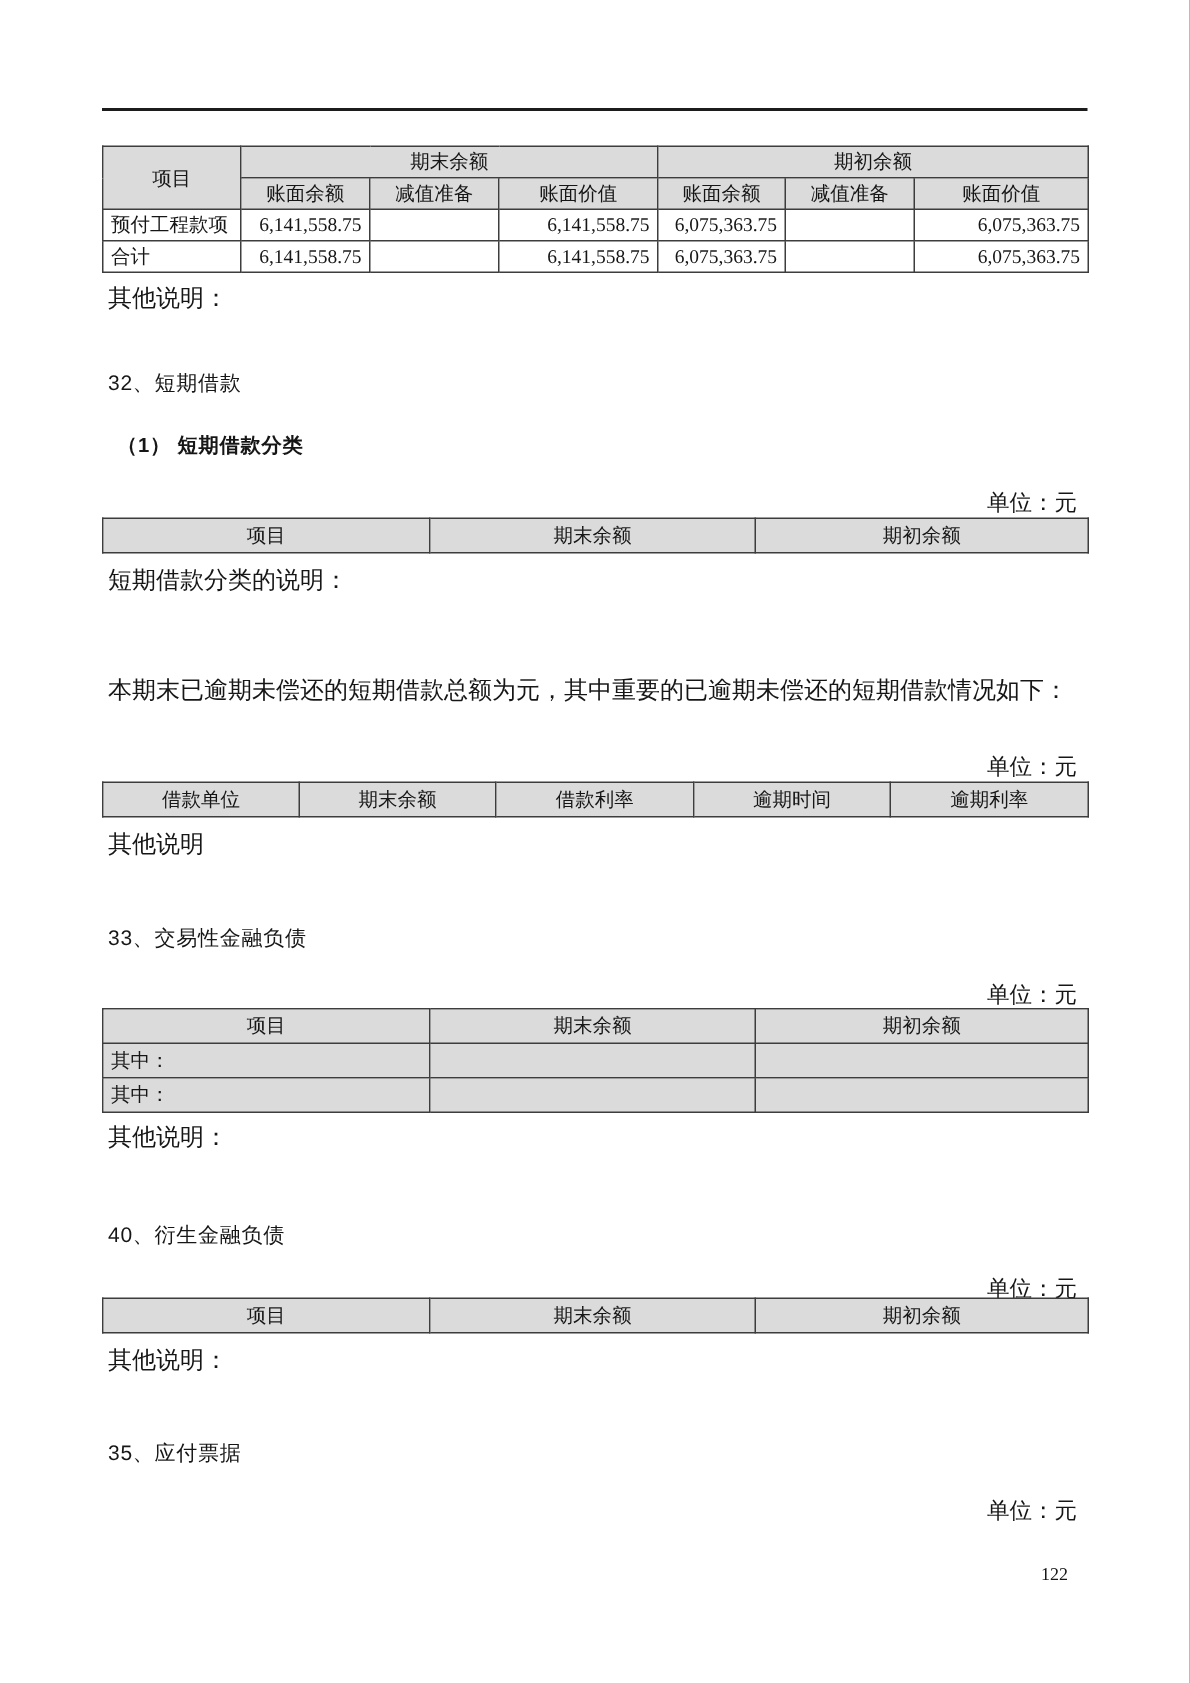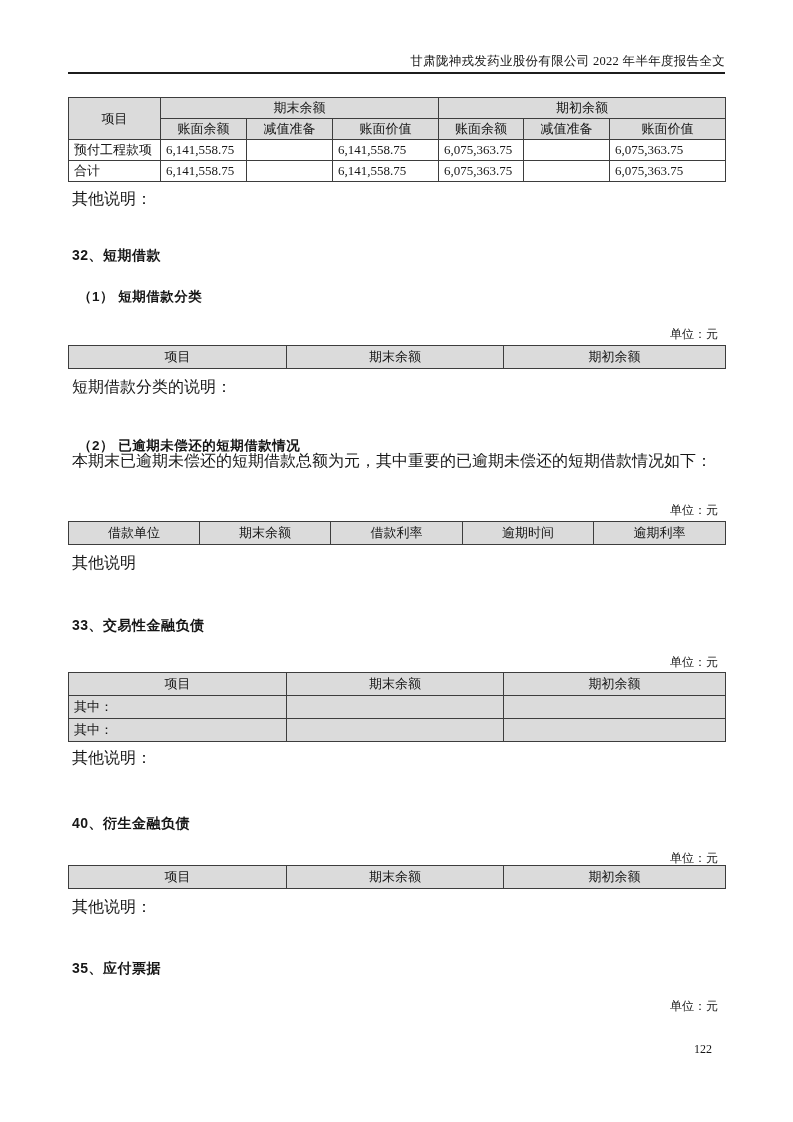--- a/index.html
+++ b/index.html
@@ -19,42 +19,41 @@
     border-collapse:collapse;table-layout:fixed;
     font-size:13px;border:1.5px solid #3d3d3d;
   }
   table.t td{
     border:1px solid #3d3d3d;height:20px;padding:0 5px;
     white-space:nowrap;overflow:hidden;vertical-align:middle;
   }
   table.t3 td{height:22px;}
   td.h{background:#dbdbdb;text-align:center;}
   td.l{text-align:left;}
-  td.n{text-align:left;}
+  td.n{text-align:right;}
   td.indent{padding-left:32px;background:#dbdbdb;}
   td.grey{background:#dbdbdb;}
   .note,.para{position:absolute;left:72px;font-size:16px;white-space:nowrap;}
   .para{width:650px;white-space:normal;line-height:16px;}
   .h1{
-    position:absolute;left:72px;font-size:14px;font-weight:bold;
+    position:absolute;left:72px;font-size:14px;font-weight:normal;
     font-family:"Liberation Sans","DejaVu Sans",sans-serif;white-space:nowrap;letter-spacing:.5px;
   }
   .h2{
     position:absolute;left:78px;font-size:13.5px;font-weight:bold;
     font-family:"Liberation Sans","DejaVu Sans",sans-serif;white-space:nowrap;letter-spacing:.5px;
   }
-  .unit{position:absolute;right:75px;font-size:12px;text-align:right;white-space:nowrap;margin-left:31px;}
+  .unit{position:absolute;right:75px;font-size:15px;text-align:right;white-space:nowrap;margin-left:31px;}
   .pageno{position:absolute;top:1042px;right:81px;font-size:12px;}
 </style>
 </head>
 <body>
 
 <div class="page">
 
-  <div class="hdr">甘肃陇神戎发药业股份有限公司 2022 年半年度报告全文</div>
   <div class="rule"></div>
 
   <table class="t" style="top:97px">
     <colgroup>
       <col style="width:92px">
         <col style="width:86px">
         <col style="width:86px">
         <col style="width:106px">
       <col style="width:85px">
         <col style="width:86px">
@@ -111,21 +110,20 @@
       <tr>
         <td class="h">项目</td>
         <td class="h">期末余额</td>
         <td class="h">期初余额</td>
       </tr>
     </tbody>
   </table>
 
   <div class="note" style="top:377px">短期借款分类的说明：</div>
 
-  <div class="h2" style="top:437px">（2） 已逾期未偿还的短期借款情况</div>
   <div class="para" style="top:453px">本期末已逾期未偿还的短期借款总额为元，其中重要的已逾期未偿还的短期借款情况如下：</div>
   <div class="unit" style="top:502px">单位：元</div>
 
   <table class="t t3" style="top:521px">
     <colgroup>
         <col style="width:131px">
         <col style="width:131px">
         <col style="width:132px">
         <col style="width:131px">
         <col style="width:132px">

